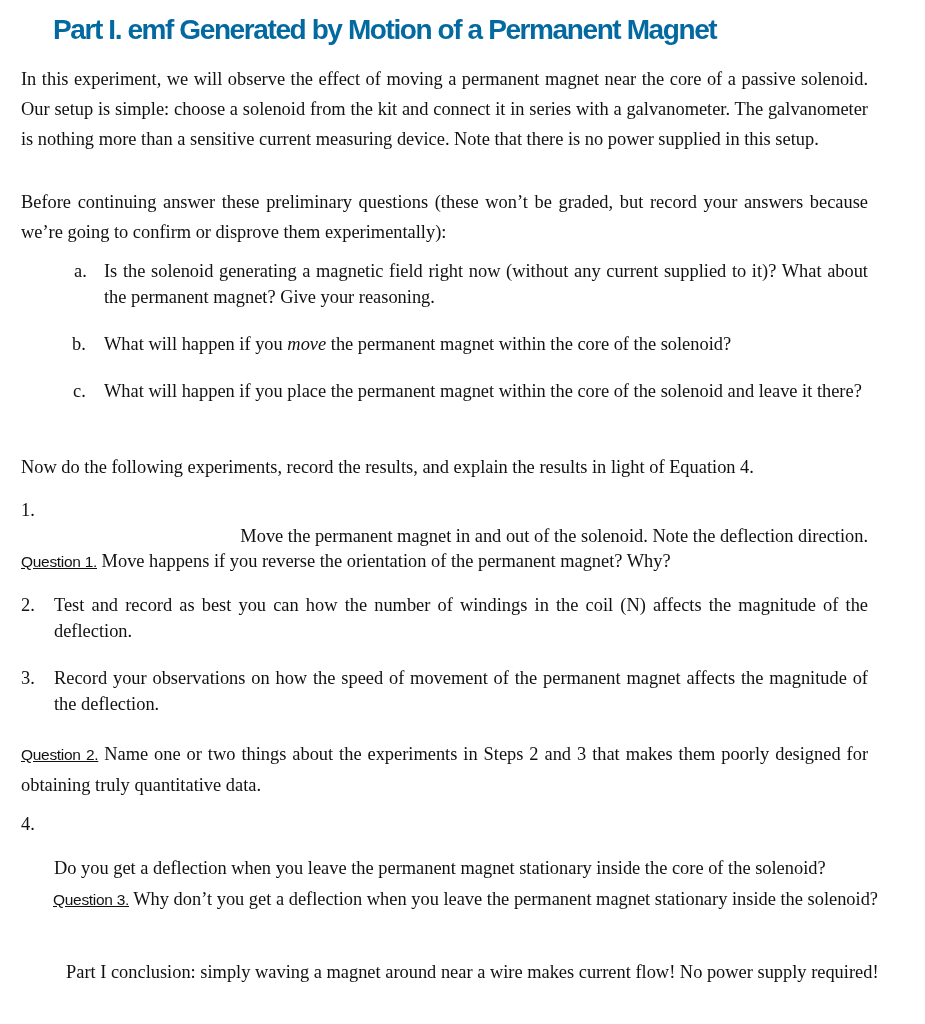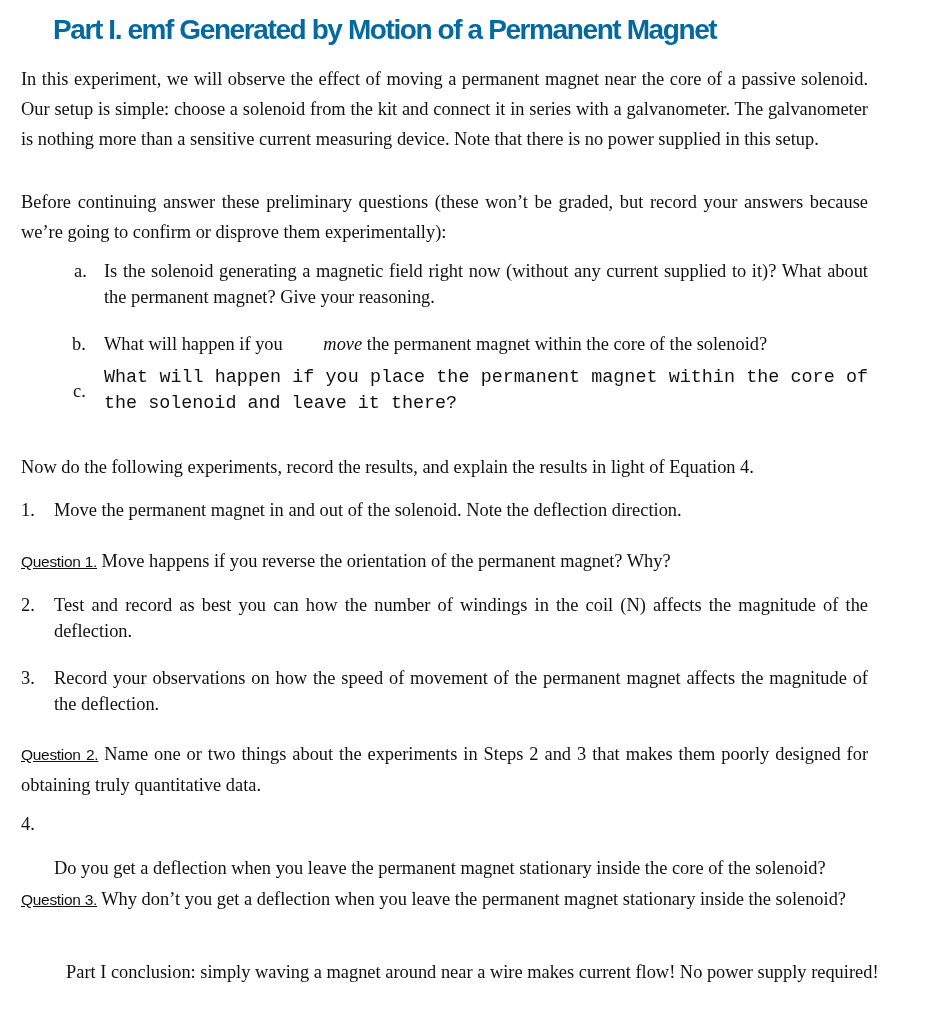--- a/index.html
+++ b/index.html
@@ -6,53 +6,53 @@
   body{width:925px;height:1024px;overflow:hidden;position:relative;
        font-family:"Liberation Serif","DejaVu Serif",serif;color:#111;}
   .title{position:absolute;left:20px;top:14px;font-family:"Liberation Sans","DejaVu Sans",sans-serif;
          font-weight:bold;font-size:28px;color:#0369a1;letter-spacing:-1.4px;white-space:nowrap;margin-left:33px;}
   .p{position:absolute;left:21px;width:847px;font-size:18.4px;line-height:30px;text-align:justify;}
   .p.last{text-align-last:left;}
   .li{position:absolute;font-size:18.4px;line-height:25.5px;text-align:justify;}
   .mk{position:absolute;font-size:18.4px;line-height:25.5px;}
   .q{font-family:"Liberation Sans","DejaVu Sans",sans-serif;font-weight:normal;font-size:15.5px;
      text-decoration:underline;letter-spacing:-0.3px;}
-  em{margin-left:36px;}
+  em{}
 </style>
 </head>
 <body>
 
 <div class="title">Part I. emf Generated by Motion of a Permanent Magnet</div>
 
 <div class="p last" style="top:64px;">In this experiment, we will observe the effect of moving a permanent magnet near the core of a passive solenoid. Our setup is simple: choose a solenoid from the kit and connect it in series with a galvanometer. The galvanometer is nothing more than a sensitive current measuring device. Note that there is no power supplied in this setup.</div>
 
 <div class="p last" style="top:187px;">Before continuing answer these preliminary questions (these won’t be graded, but record your answers because we’re going to confirm or disprove them experimentally):</div>
 
 <span class="mk" style="left:74px;top:259px;">a.</span>
 <div class="li" style="left:104px;top:259px;width:764px;text-align-last:left;font-family:Liberation Serif, serif;">Is the solenoid generating a magnetic field right now (without any current supplied to it)? What about the permanent magnet? Give your reasoning.</div>
 
 <span class="mk" style="left:72px;top:332px;">b.</span>
 <div class="li" style="left:104px;top:332px;width:764px;text-align:left;"><span>What will happen if you </span><em>move</em><span> the permanent magnet within the core of the solenoid?</span></div>
 
 <span class="mk" style="left:73px;top:379px;">c.</span>
-<div class="li" style="left:104px;top:365px;width:764px;text-align-last:left;font-family:Liberation Mono, monospace;">What will happen if you place the permanent magnet within the core of the solenoid and leave it there?</div>
+<div class="li" style="left:104px;top:379px;width:764px;text-align-last:left;">What will happen if you place the permanent magnet within the core of the solenoid and leave it there?</div>
 
 <div class="p last" style="top:452px;">Now do the following experiments, record the results, and explain the results in light of Equation 4.</div>
 
 <span class="mk" style="left:21px;top:498px;">1.</span>
-<div class="li" style="left:54px;top:498px;width:814px;text-align:left;">Move the permanent magnet in and out of the solenoid. Note the deflection direction.</div>
+<div class="li" style="left:54px;top:524px;width:814px;text-align:right;">Move the permanent magnet in and out of the solenoid. Note the deflection direction.</div>
 
 <div class="p last" style="top:546px;"><span class="q">Question 1.</span><span> Move happens if you reverse the orientation of the permanent magnet? Why?</span></div>
 
 <span class="mk" style="left:21px;top:593px;">2.</span>
 <div class="li" style="left:54px;top:593px;width:814px;text-align-last:left;">Test and record as best you can how the number of windings in the coil (N) affects the magnitude of the deflection.</div>
 
 <span class="mk" style="left:21px;top:666px;">3.</span>
 <div class="li" style="left:54px;top:666px;width:814px;text-align-last:left;">Record your observations on how the speed of movement of the permanent magnet affects the magnitude of the deflection.</div>
 
 <div class="p last" style="top:739px;"><span class="q">Question 2.</span><span> Name one or two things about the experiments in Steps 2 and 3 that makes them poorly designed for obtaining truly quantitative data.</span></div>
 
 <span class="mk" style="left:21px;top:812px;">4.</span>
 <div class="li" style="left:54px;top:856px;width:814px;text-align-last:left;">Do you get a deflection when you leave the permanent magnet stationary inside the core of the solenoid?</div>
 
-<div class="p last" style="top:884px;"><span class="q">Question 3.</span><span> Why don’t you get a deflection when you leave the permanent magnet stationary inside the solenoid?</span></div>
+<div class="p last" style="top:884px;margin-left:32px;"><span class="q">Question 3.</span><span> Why don’t you get a deflection when you leave the permanent magnet stationary inside the solenoid?</span></div>
 
 <div class="p last" style="top:957px;margin-left:45px;">Part I conclusion: simply waving a magnet around near a wire makes current flow! No power supply required!</div>
 
 </body></html>

